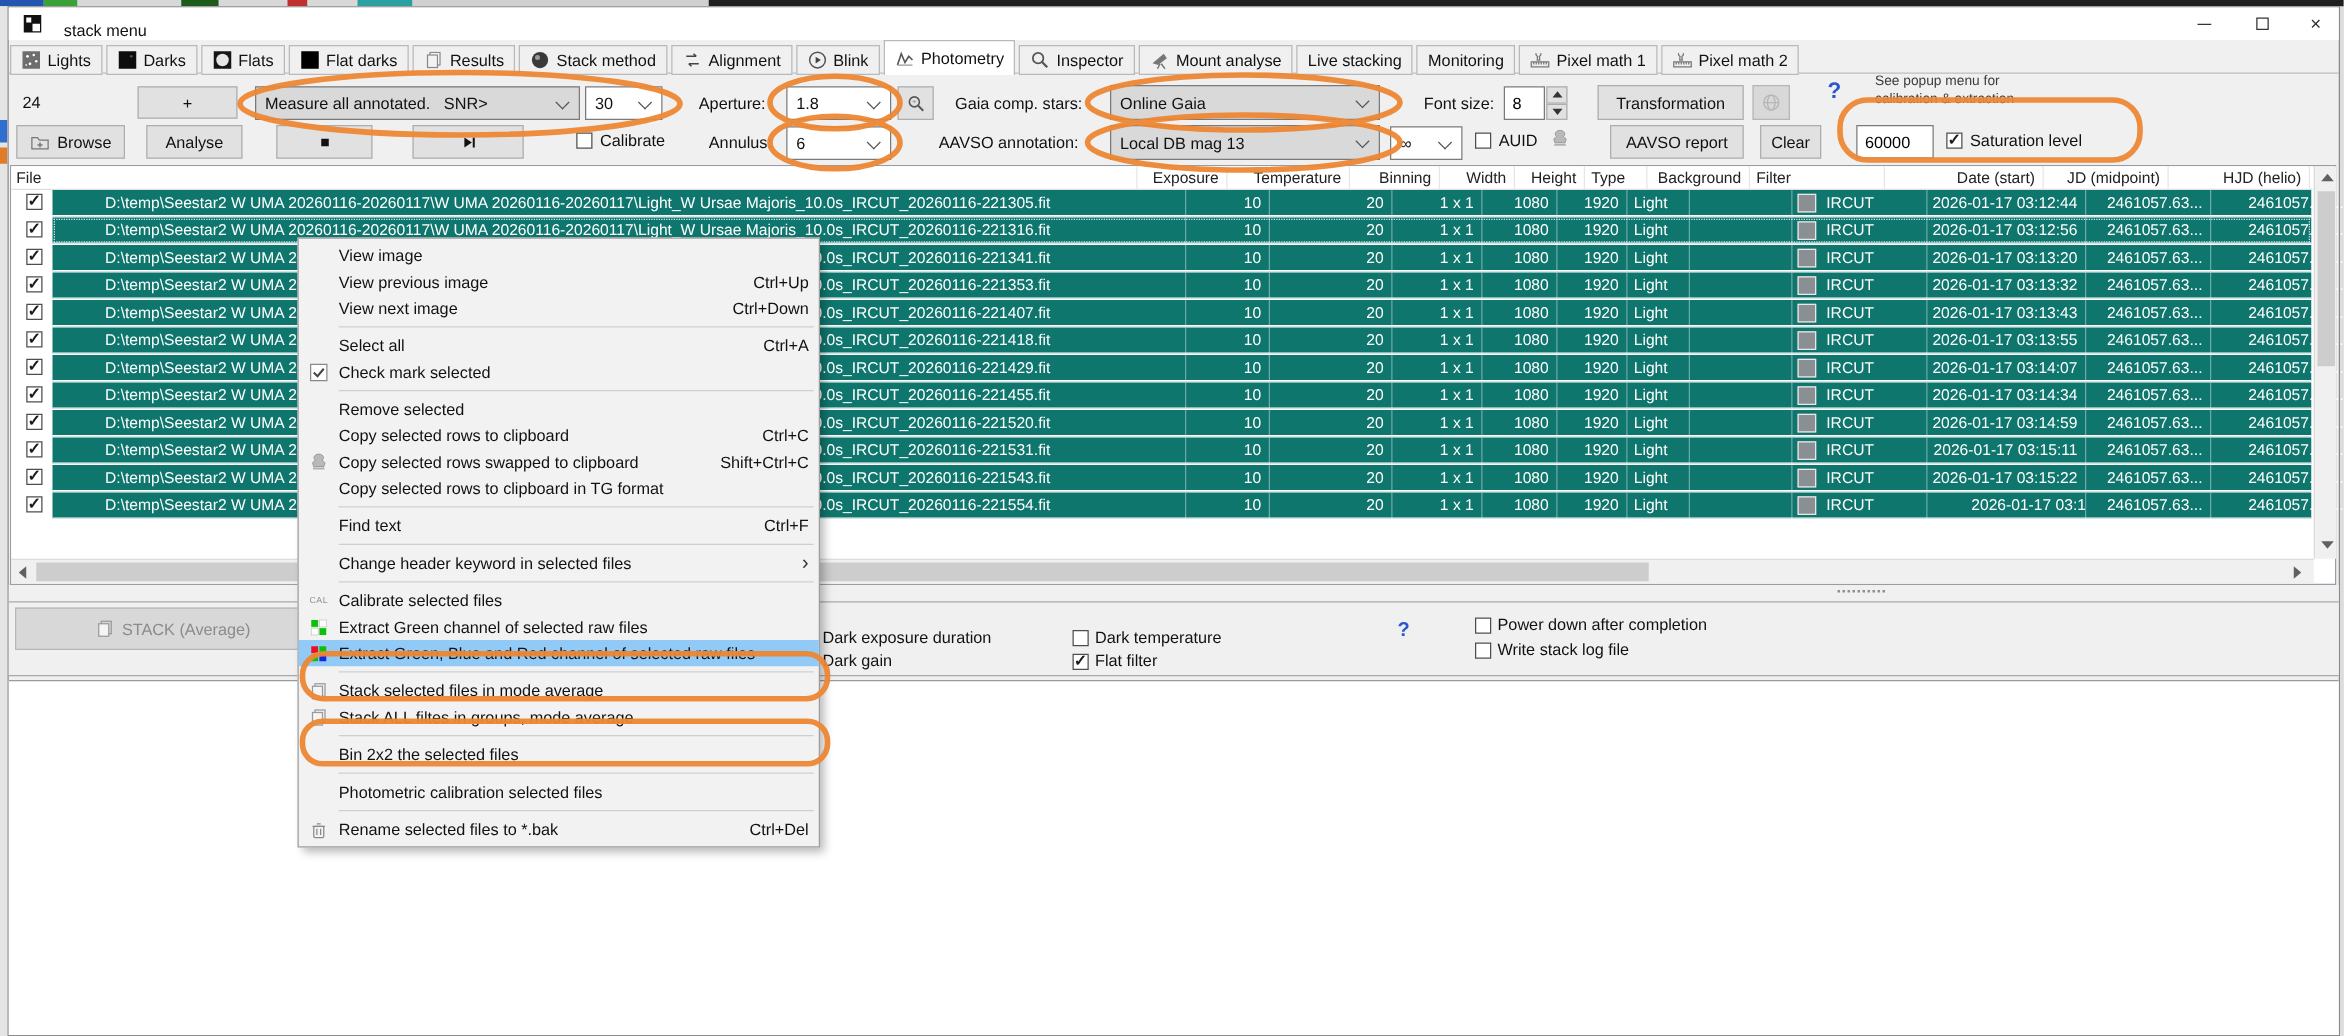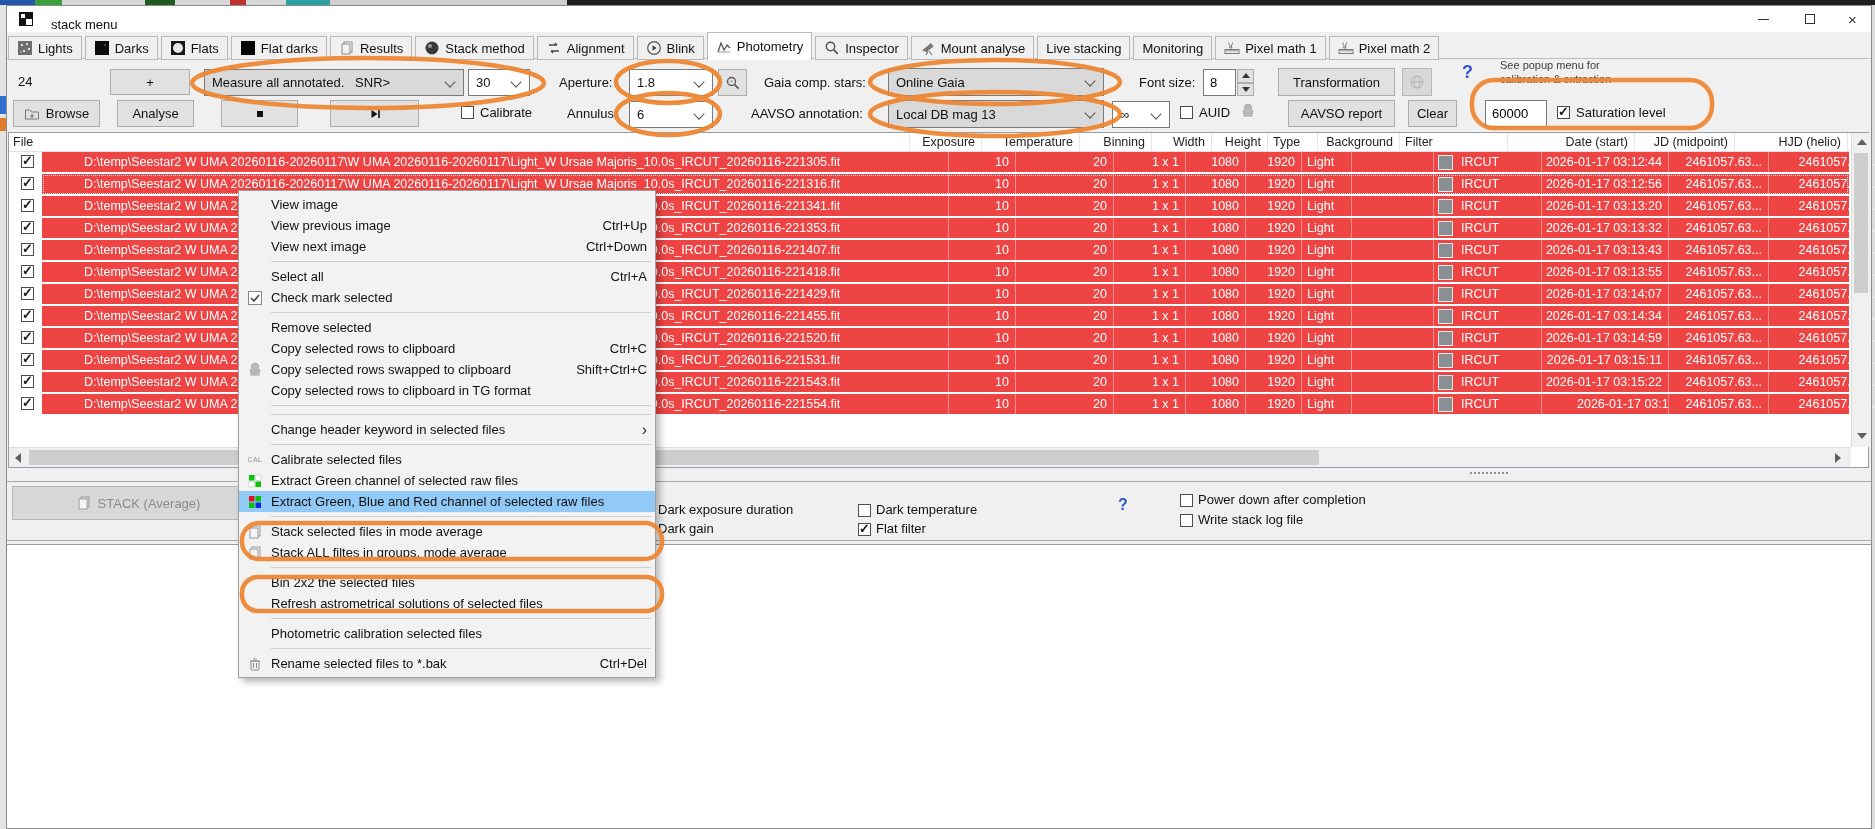--- a/index.html
+++ b/index.html
@@ -40,21 +40,21 @@
   .tri-dn{width:0;height:0;border-left:4px solid transparent;border-right:4px solid transparent;border-top:5px solid #333}
   .helpq{position:absolute;color:#2b57c8;font-weight:bold;font-size:18px}
   .helptxt{position:absolute;font-size:11px;color:#3c3c3c;white-space:pre}
   
   .tablewrap{position:absolute;left:8px;top:132px;width:1861px;height:336px;background:#fff;border:1px solid #979da6}
   .thead{position:absolute;left:0;top:0;width:1841px;height:19px;background:#fff;border-bottom:1px solid #e0e0e0}
   .hcell{position:absolute;top:0;height:18px;line-height:18px;font-size:12.5px;color:#222;border-right:1px solid #e6e6e6;overflow:hidden;white-space:pre}
   .hcell.r{text-align:right;padding-right:6px}.hcell.l{padding-left:5px}
   .tbody{position:absolute;left:0;top:19px;width:1841px;height:295px;background:#fff}
   .trow{position:absolute;left:0;width:1841px;height:22px}
-  .rowsel{position:absolute;left:33px;top:0;width:1807px;height:21px;background:#ef4444;border-bottom:1px solid #fff}
+  .rowsel{position:absolute;left:33px;top:0;width:1807px;height:21px;background:#0f766e;border-bottom:1px solid #fff}
   .rowsel.focused{outline:1px dotted #dde8f4;outline-offset:-2px}
   .tcell{position:absolute;top:0;height:21px;line-height:21px;font-size:12.5px;color:#fff;white-space:pre;overflow:hidden;border-left:1px solid rgba(255,255,255,.38)}
   .tcell.r{text-align:right;padding-right:6px}.tcell.l{padding-left:5px}
   .swatch{position:absolute;left:4px;top:3px;width:15px;height:15px;background:#8a8f94;border:1px solid #e9e9e9}
   .vscroll{position:absolute;left:1842px;top:0;width:18px;height:314px;background:#f0f0f0;border-left:1px solid #dcdcdc}
   .hscroll{position:absolute;left:0;top:314px;width:1842px;height:20px;background:#f0f0f0;border-top:1px solid #dcdcdc}
   .thumbv{position:absolute;left:2px;top:20px;width:14px;height:140px;background:#cdcdcd}
   .thumbh{position:absolute;left:20px;top:2px;width:1290px;height:15px;background:#cdcdcd}
   .sarrow{position:absolute;width:0;height:0}
   
@@ -511,20 +511,21 @@
           </svg></span></span><span>Check mark selected</span></div>
     <div class="msep"></div>
     <div class="mitem"><span class="mgutter"></span><span>Remove selected</span></div>
     <div class="mitem"><span class="mgutter"></span><span>Copy selected rows to clipboard</span><span class="mshort">Ctrl+C</span></div>
     <div class="mitem"><span class="mgutter"><span class="icon"><svg viewBox="0 0 16 16">
             <path d="M5.2 2.2c-1.4 1-1.4 2.8 0 3.8L3 8.2l.9 3h8.2l.9-3-2.2-2.2c1.4-1 1.4-2.8 0-3.8-1.8-1.3-3.8-1.3-5.6 0z" fill="#b9b9b9" stroke="#8a8a8a" stroke-width=".6"></path>
             <rect x="3.4" y="12" width="9.2" height="1.6" fill="#b0b0b0"></rect>
           </svg></span></span><span>Copy selected rows swapped to clipboard</span><span class="mshort">Shift+Ctrl+C</span></div>
     <div class="mitem"><span class="mgutter"></span><span>Copy selected rows to clipboard in TG format</span></div>
     <div class="msep"></div>
+    <div class="mitem"><span class="mgutter"></span><span>Find text</span><span class="mshort">Ctrl+F</span></div>
     <div class="msep"></div>
     <div class="mitem"><span class="mgutter"></span><span>Change header keyword in selected files</span><span class="msub">›</span></div>
     <div class="msep"></div>
     <div class="mitem"><span class="mgutter"><span class="calglyph">CAL</span></span><span>Calibrate selected files</span></div>
     <div class="mitem"><span class="mgutter"><span class="icon"><svg viewBox="0 0 16 16">
             <rect x="2" y="2" width="5.5" height="5.5" fill="#0bc20b"></rect>
             <rect x="8.5" y="2" width="5.5" height="5.5" fill="#fff" stroke="#bbb" stroke-width=".5"></rect>
             <rect x="2" y="8.5" width="5.5" height="5.5" fill="#fff" stroke="#bbb" stroke-width=".5"></rect>
             <rect x="8.5" y="8.5" width="5.5" height="5.5" fill="#0bc20b"></rect>
           </svg></span></span><span>Extract Green channel of selected raw files</span></div>
@@ -538,21 +539,20 @@
     <div class="mitem"><span class="mgutter"><span class="icon"><svg viewBox="0 0 16 16">
             <rect x="5" y="2" width="8" height="10" fill="none" stroke="#9a9a9a"></rect>
             <rect x="3" y="4" width="8" height="10" fill="#f5f5f5" stroke="#9a9a9a"></rect>
           </svg></span></span><span>Stack selected files in mode average</span></div>
     <div class="mitem"><span class="mgutter"><span class="icon"><svg viewBox="0 0 16 16">
             <rect x="5" y="2" width="8" height="10" fill="none" stroke="#9a9a9a"></rect>
             <rect x="3" y="4" width="8" height="10" fill="#f5f5f5" stroke="#9a9a9a"></rect>
           </svg></span></span><span>Stack ALL filtes in groups, mode average</span></div>
     <div class="msep"></div>
     <div class="mitem"><span class="mgutter"></span><span>Bin 2x2 the selected files</span></div>
-    <div class="mitem"><span class="mgutter"></span><span>Refresh astrometrical solutions of selected files</span></div>
     <div class="msep"></div>
     <div class="mitem"><span class="mgutter"></span><span>Photometric calibration selected files</span></div>
     <div class="msep"></div>
     <div class="mitem"><span class="mgutter"><span class="icon"><svg viewBox="0 0 16 16">
             <rect x="4" y="5" width="8" height="9" rx="1" fill="none" stroke="#8a8a8a"></rect>
             <path d="M3 5h10M6.5 3h3M6.5 7v5M9.5 7v5" stroke="#8a8a8a" fill="none"></path>
           </svg></span></span><span>Rename selected files to *.bak</span><span class="mshort">Ctrl+Del</span></div>
   </div>
 
 <svg class="anno" viewBox="0 0 1875 829">

